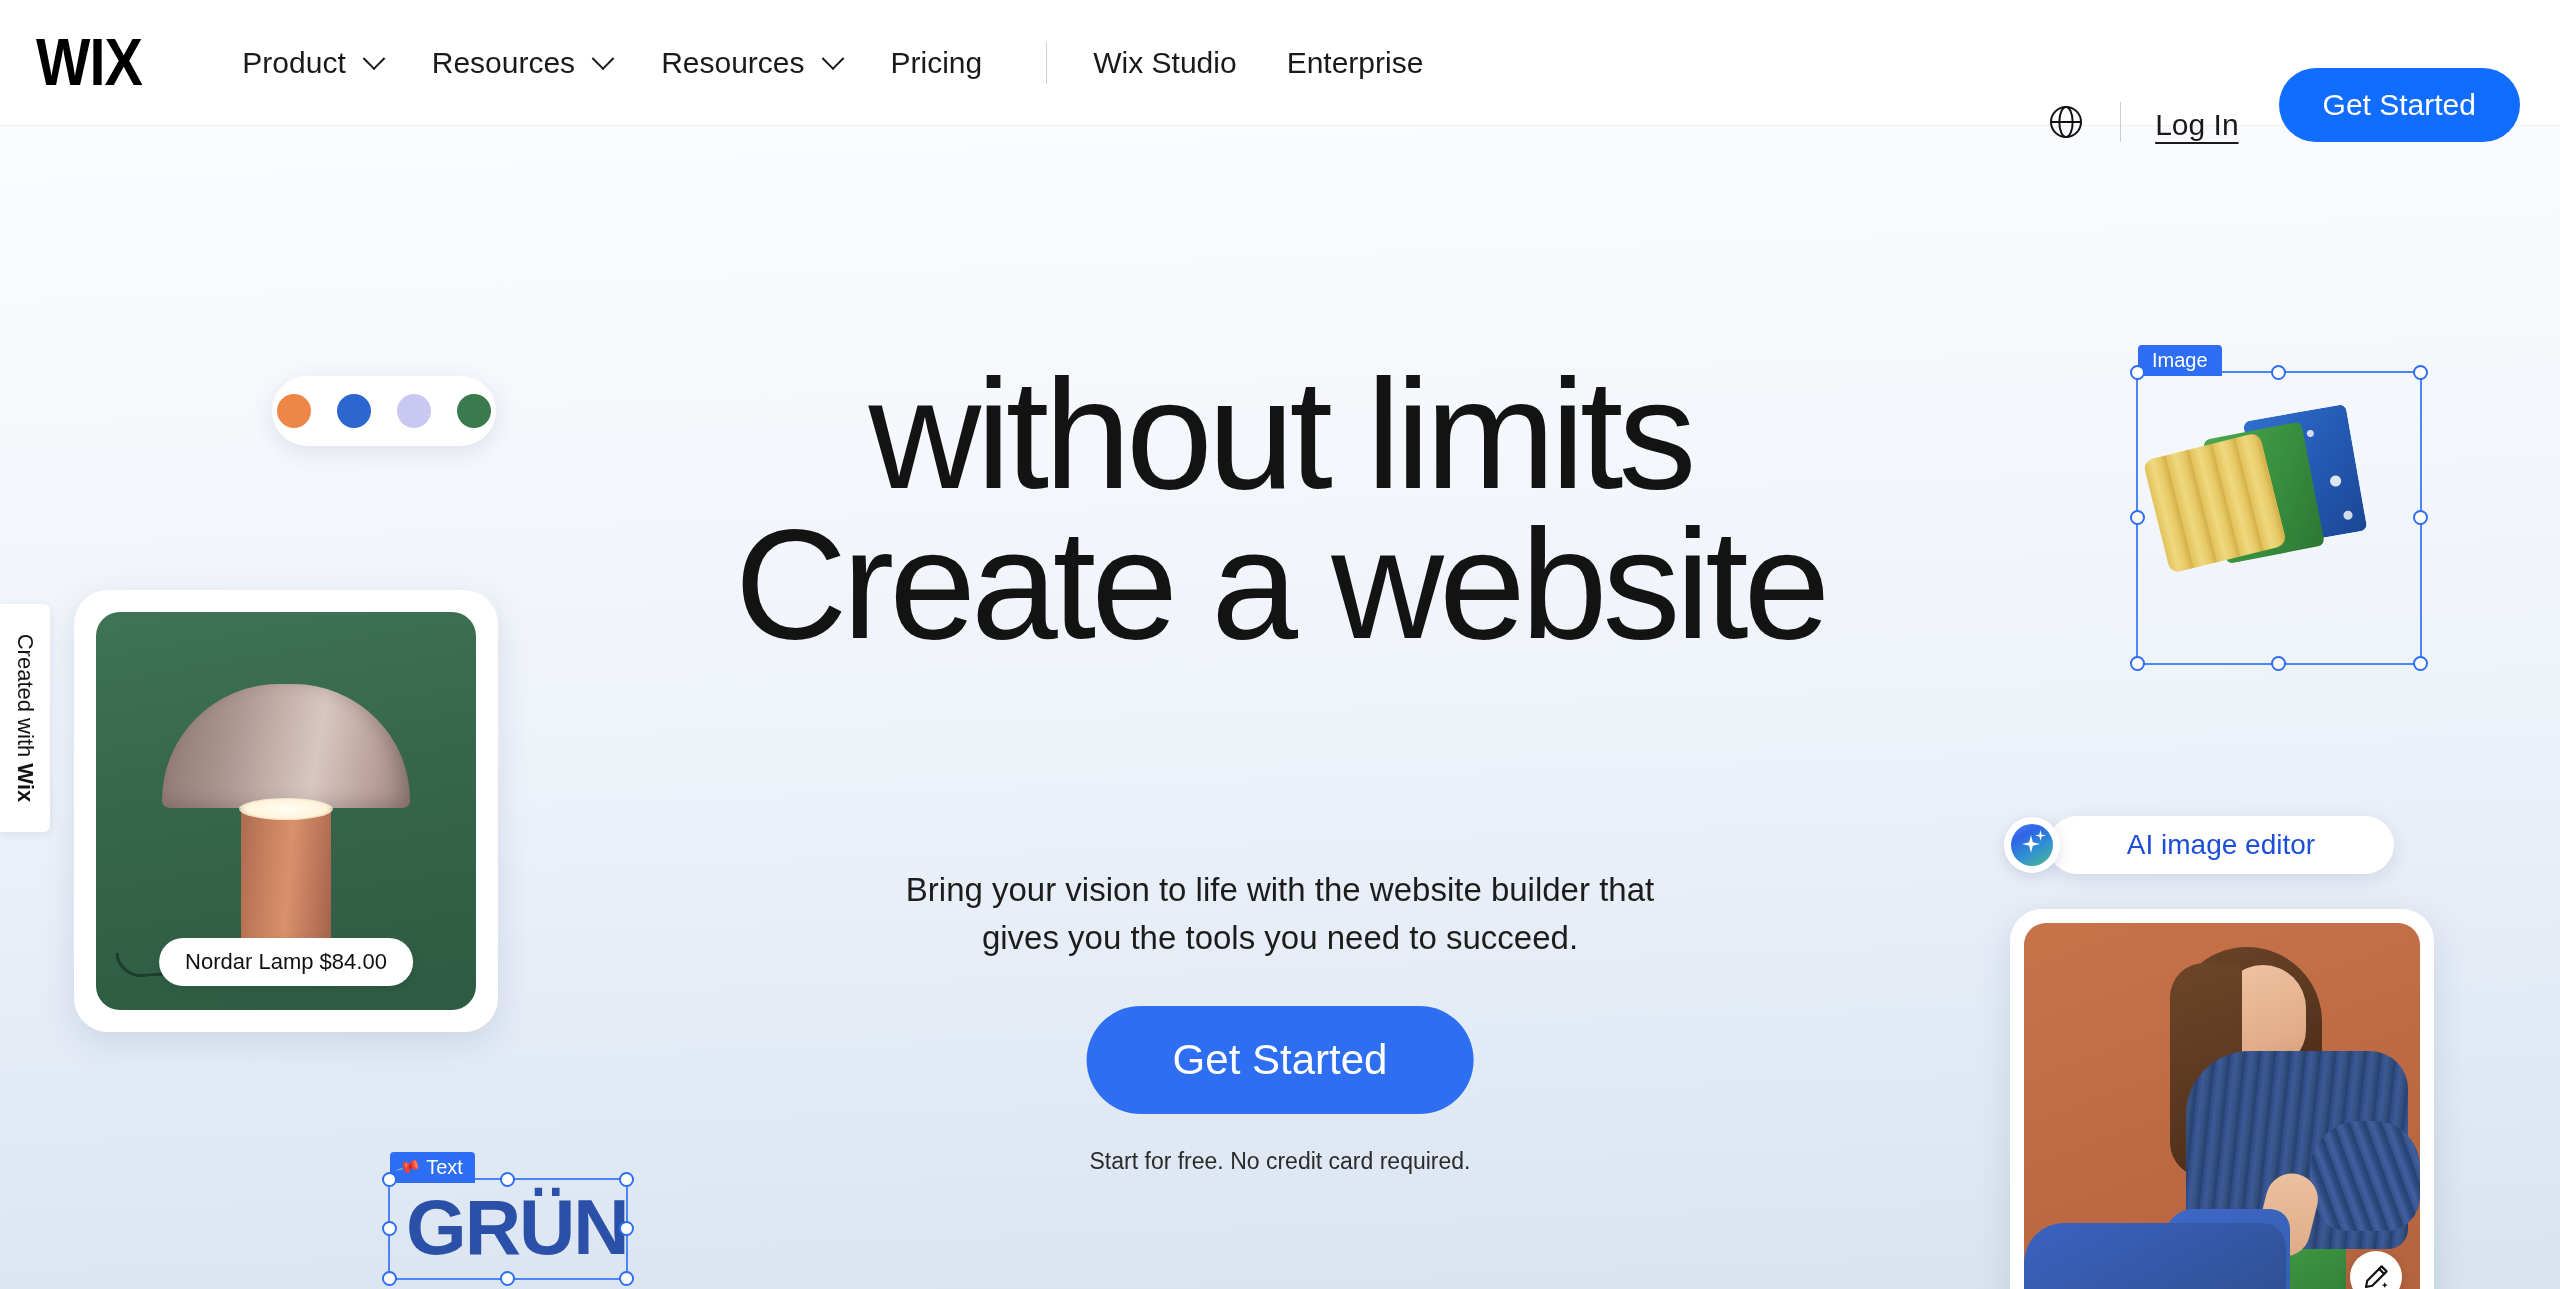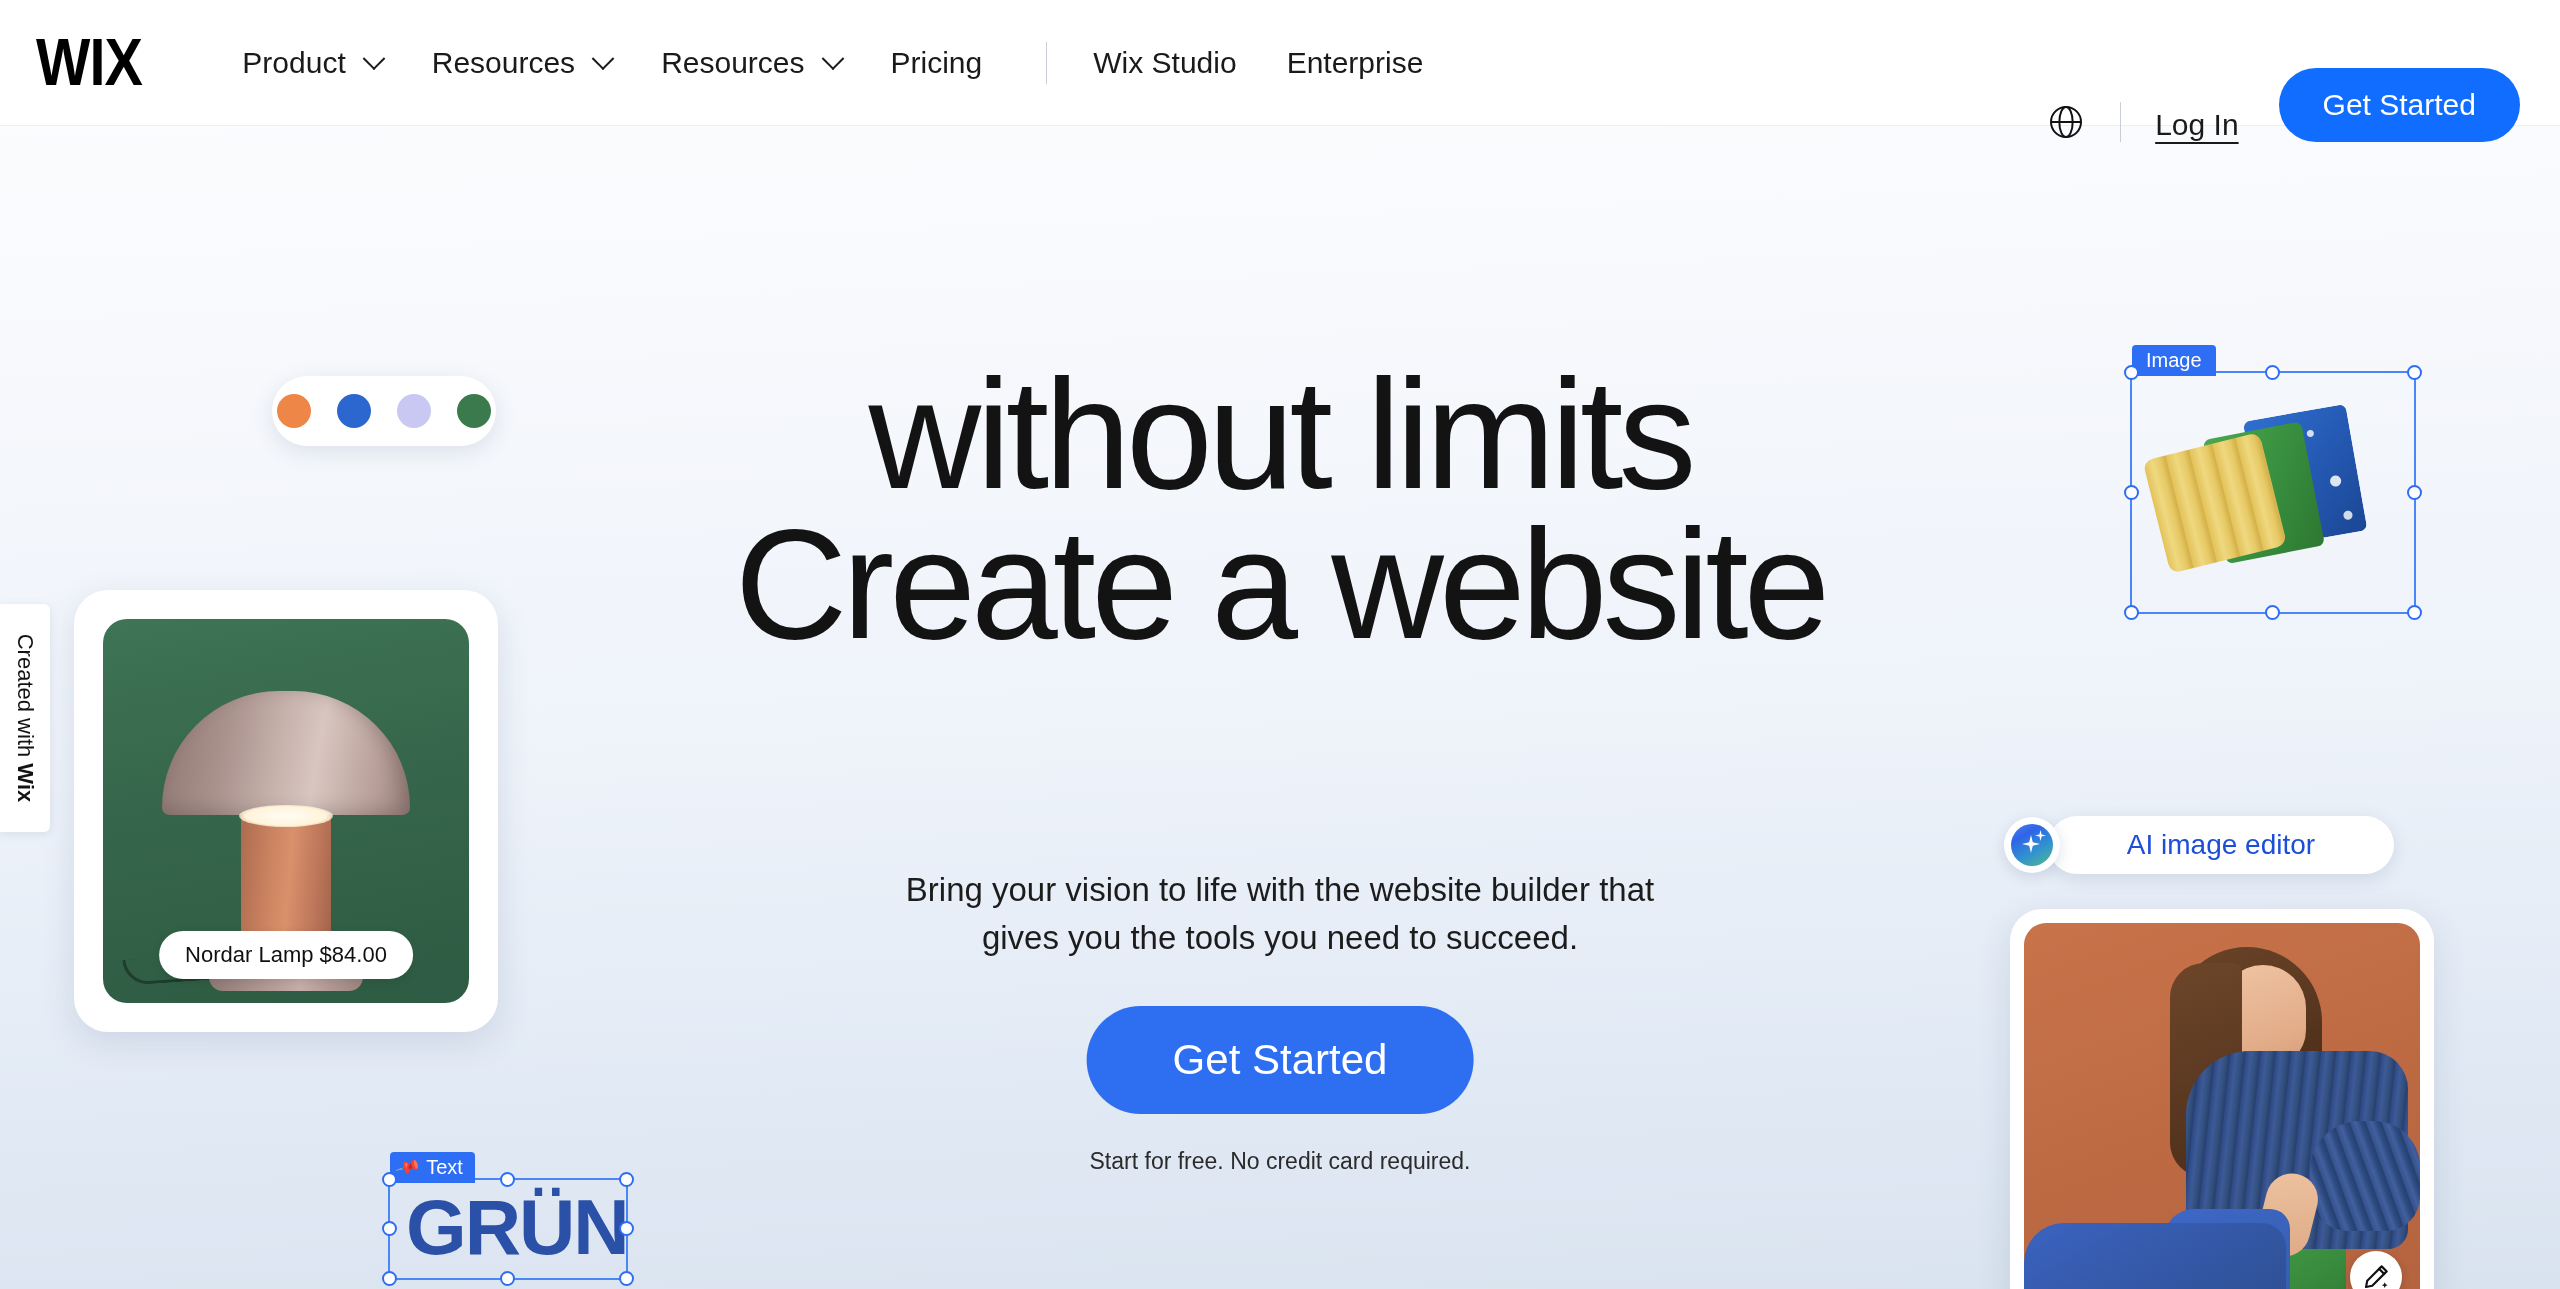--- a/index.html
+++ b/index.html
@@ -142,21 +142,21 @@
   }
   .swatch { width: 34px; height: 34px; border-radius: 50%; }
 
   
   .lamp-card {
     position: absolute; left: 74px; top: 464px;
     width: 424px; height: 442px;
     background: #ffffff;
     border-radius: 34px;
     box-shadow: 0 10px 34px rgba(60,80,120,0.14);
-    padding: 29px;
+    padding: 22px;
   }
   .lamp-photo {
     position: relative;
     width: 100%; height: 100%;
     border-radius: 24px;
     overflow: hidden;
     background: linear-gradient(170deg, #3f7456 0%, #35654a 48%, #2e5b43 100%);
   }
   .lamp-shade {
     position: absolute; left: 50%; transform: translateX(-50%);
@@ -264,22 +264,22 @@
     color: #2a50a8;
     letter-spacing: -2px;
     line-height: 1;
     font-family: "Liberation Sans", sans-serif;
     font-stretch: condensed;
   }
 
   
   .img-sel-wrap { position: absolute; left: 2122px; top: 245px; }
   .img-sel {
-    position: absolute; left: 8px; top: 0;
-    width: 286px; height: 243px;
+    position: absolute; left: 14px; top: 0;
+    width: 286px; height: 294px;
     border: 2px solid #4a86f7;
   }
   .img-tag {
     position: absolute; top: -28px; left: 0;
     background: #2d6ef5;
     color: #ffffff;
     font-size: 20px;
     padding: 4px 14px;
     border-radius: 4px 4px 0 0;
     white-space: nowrap;

